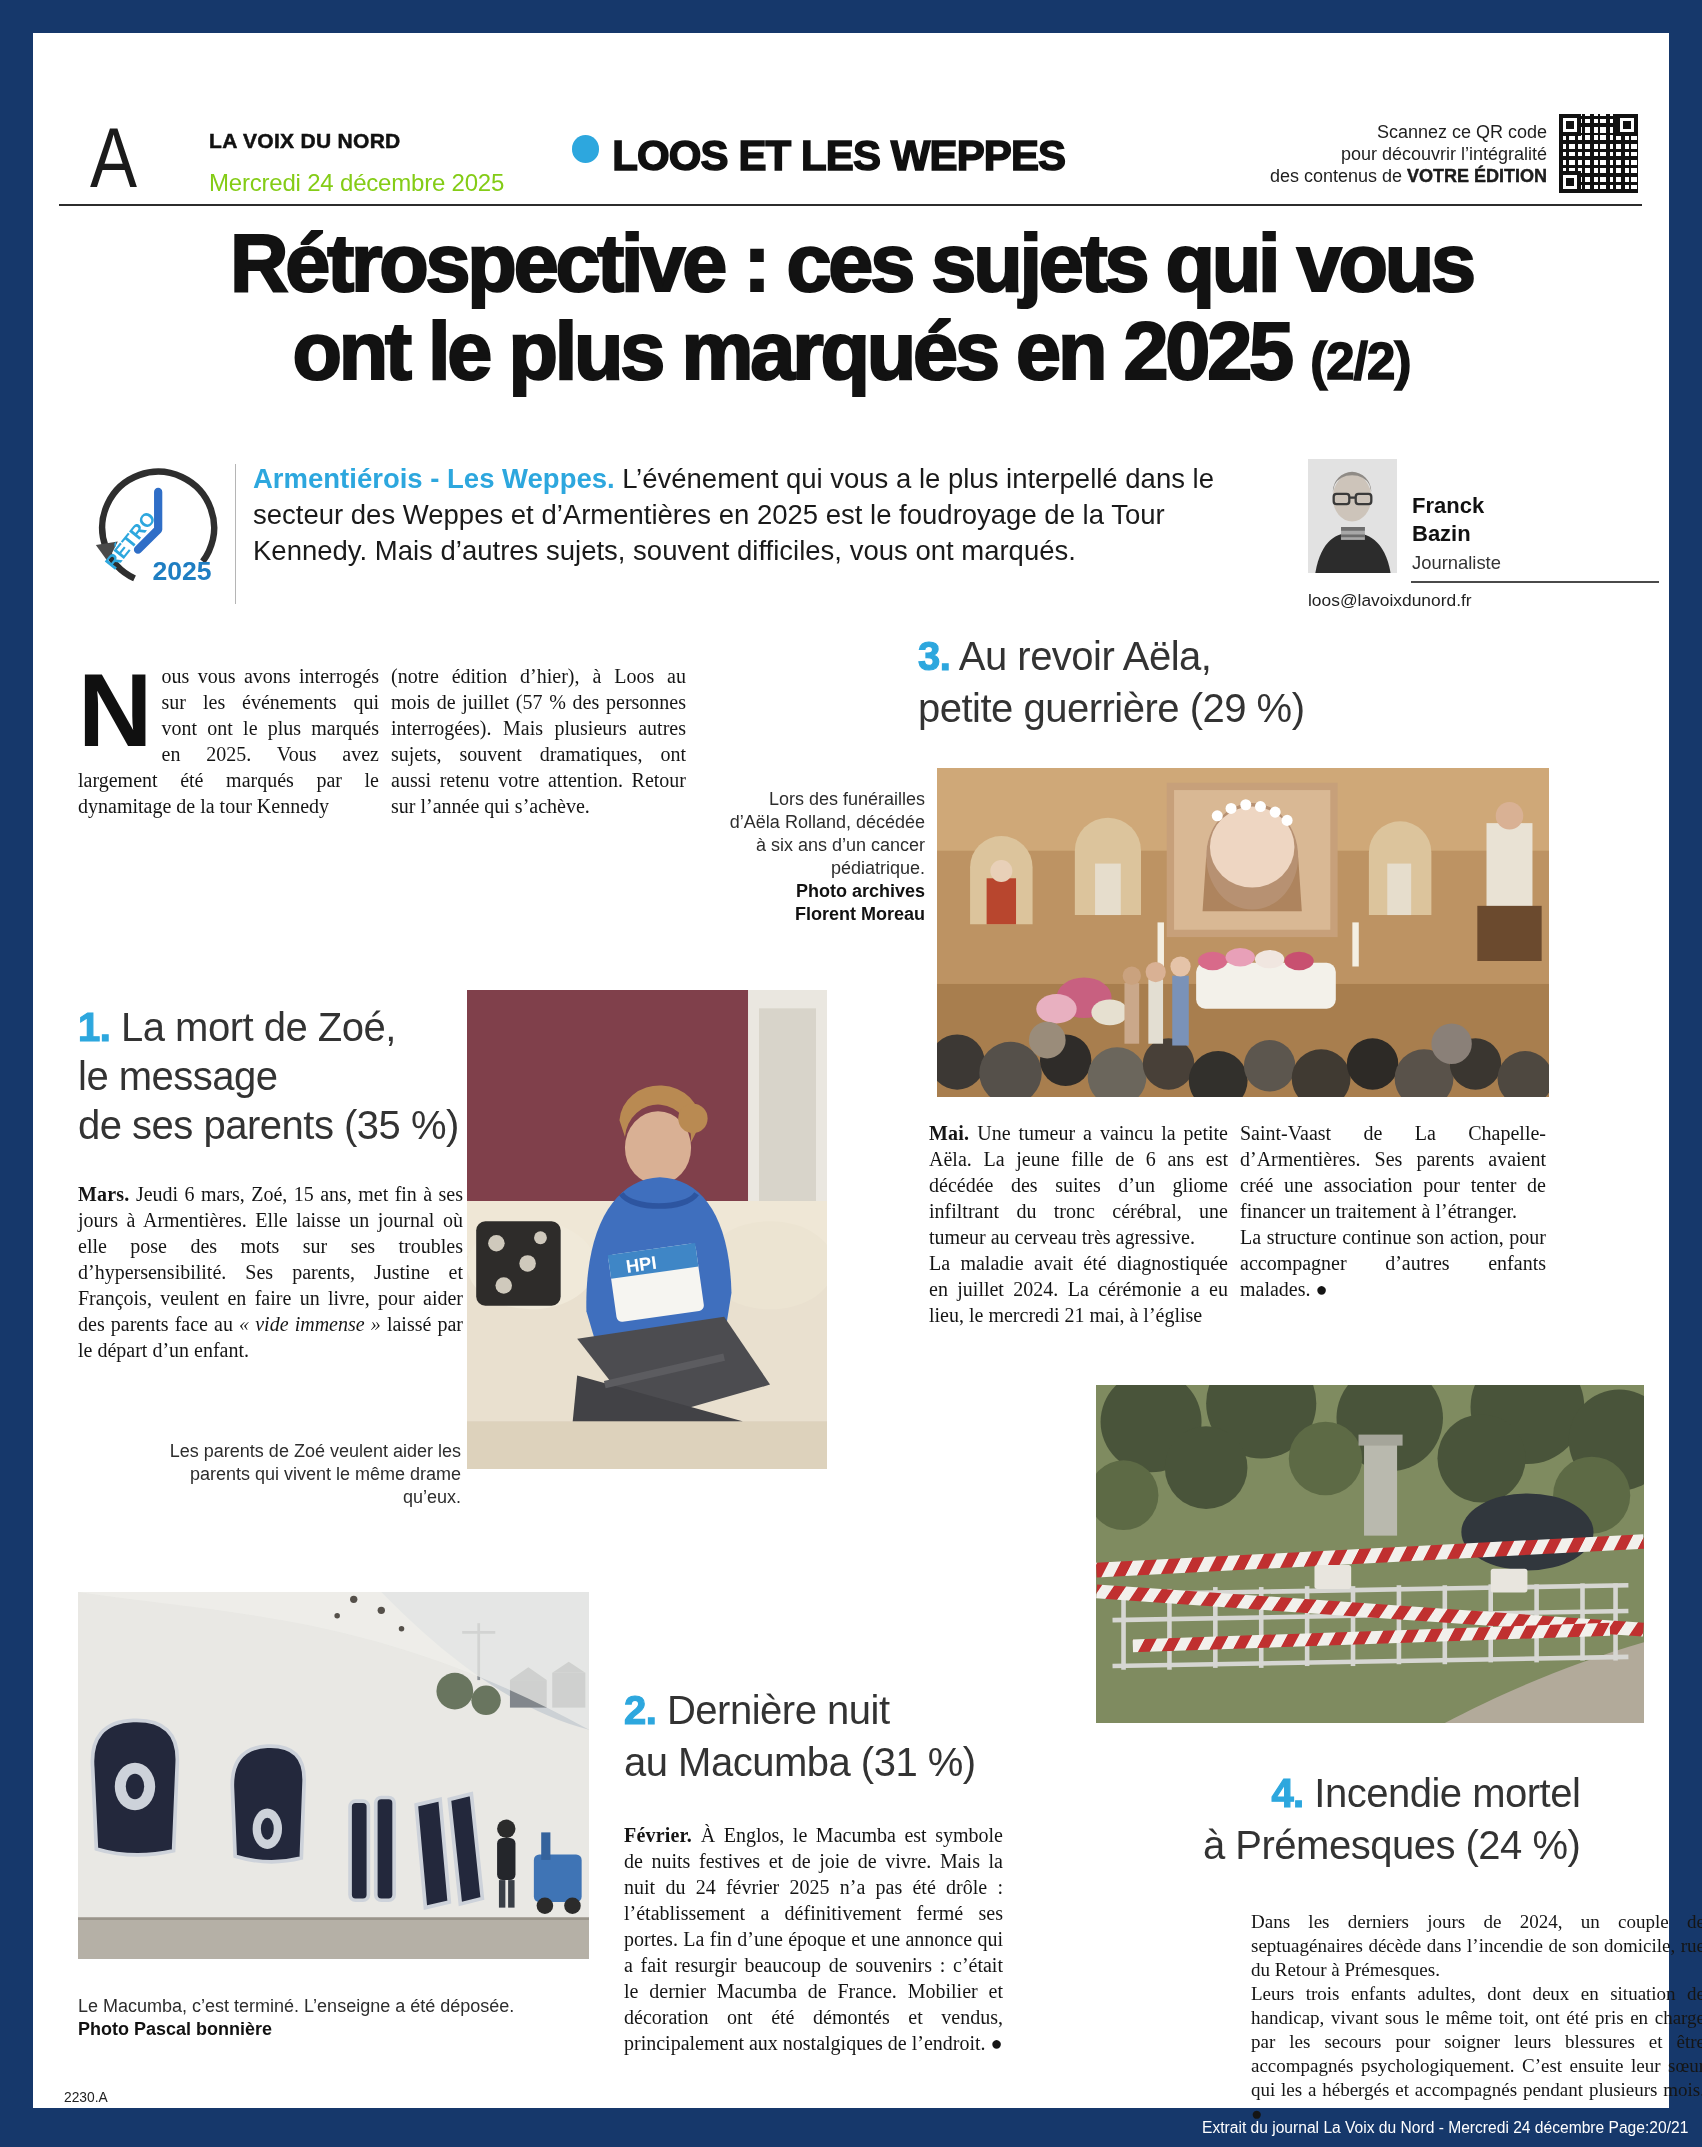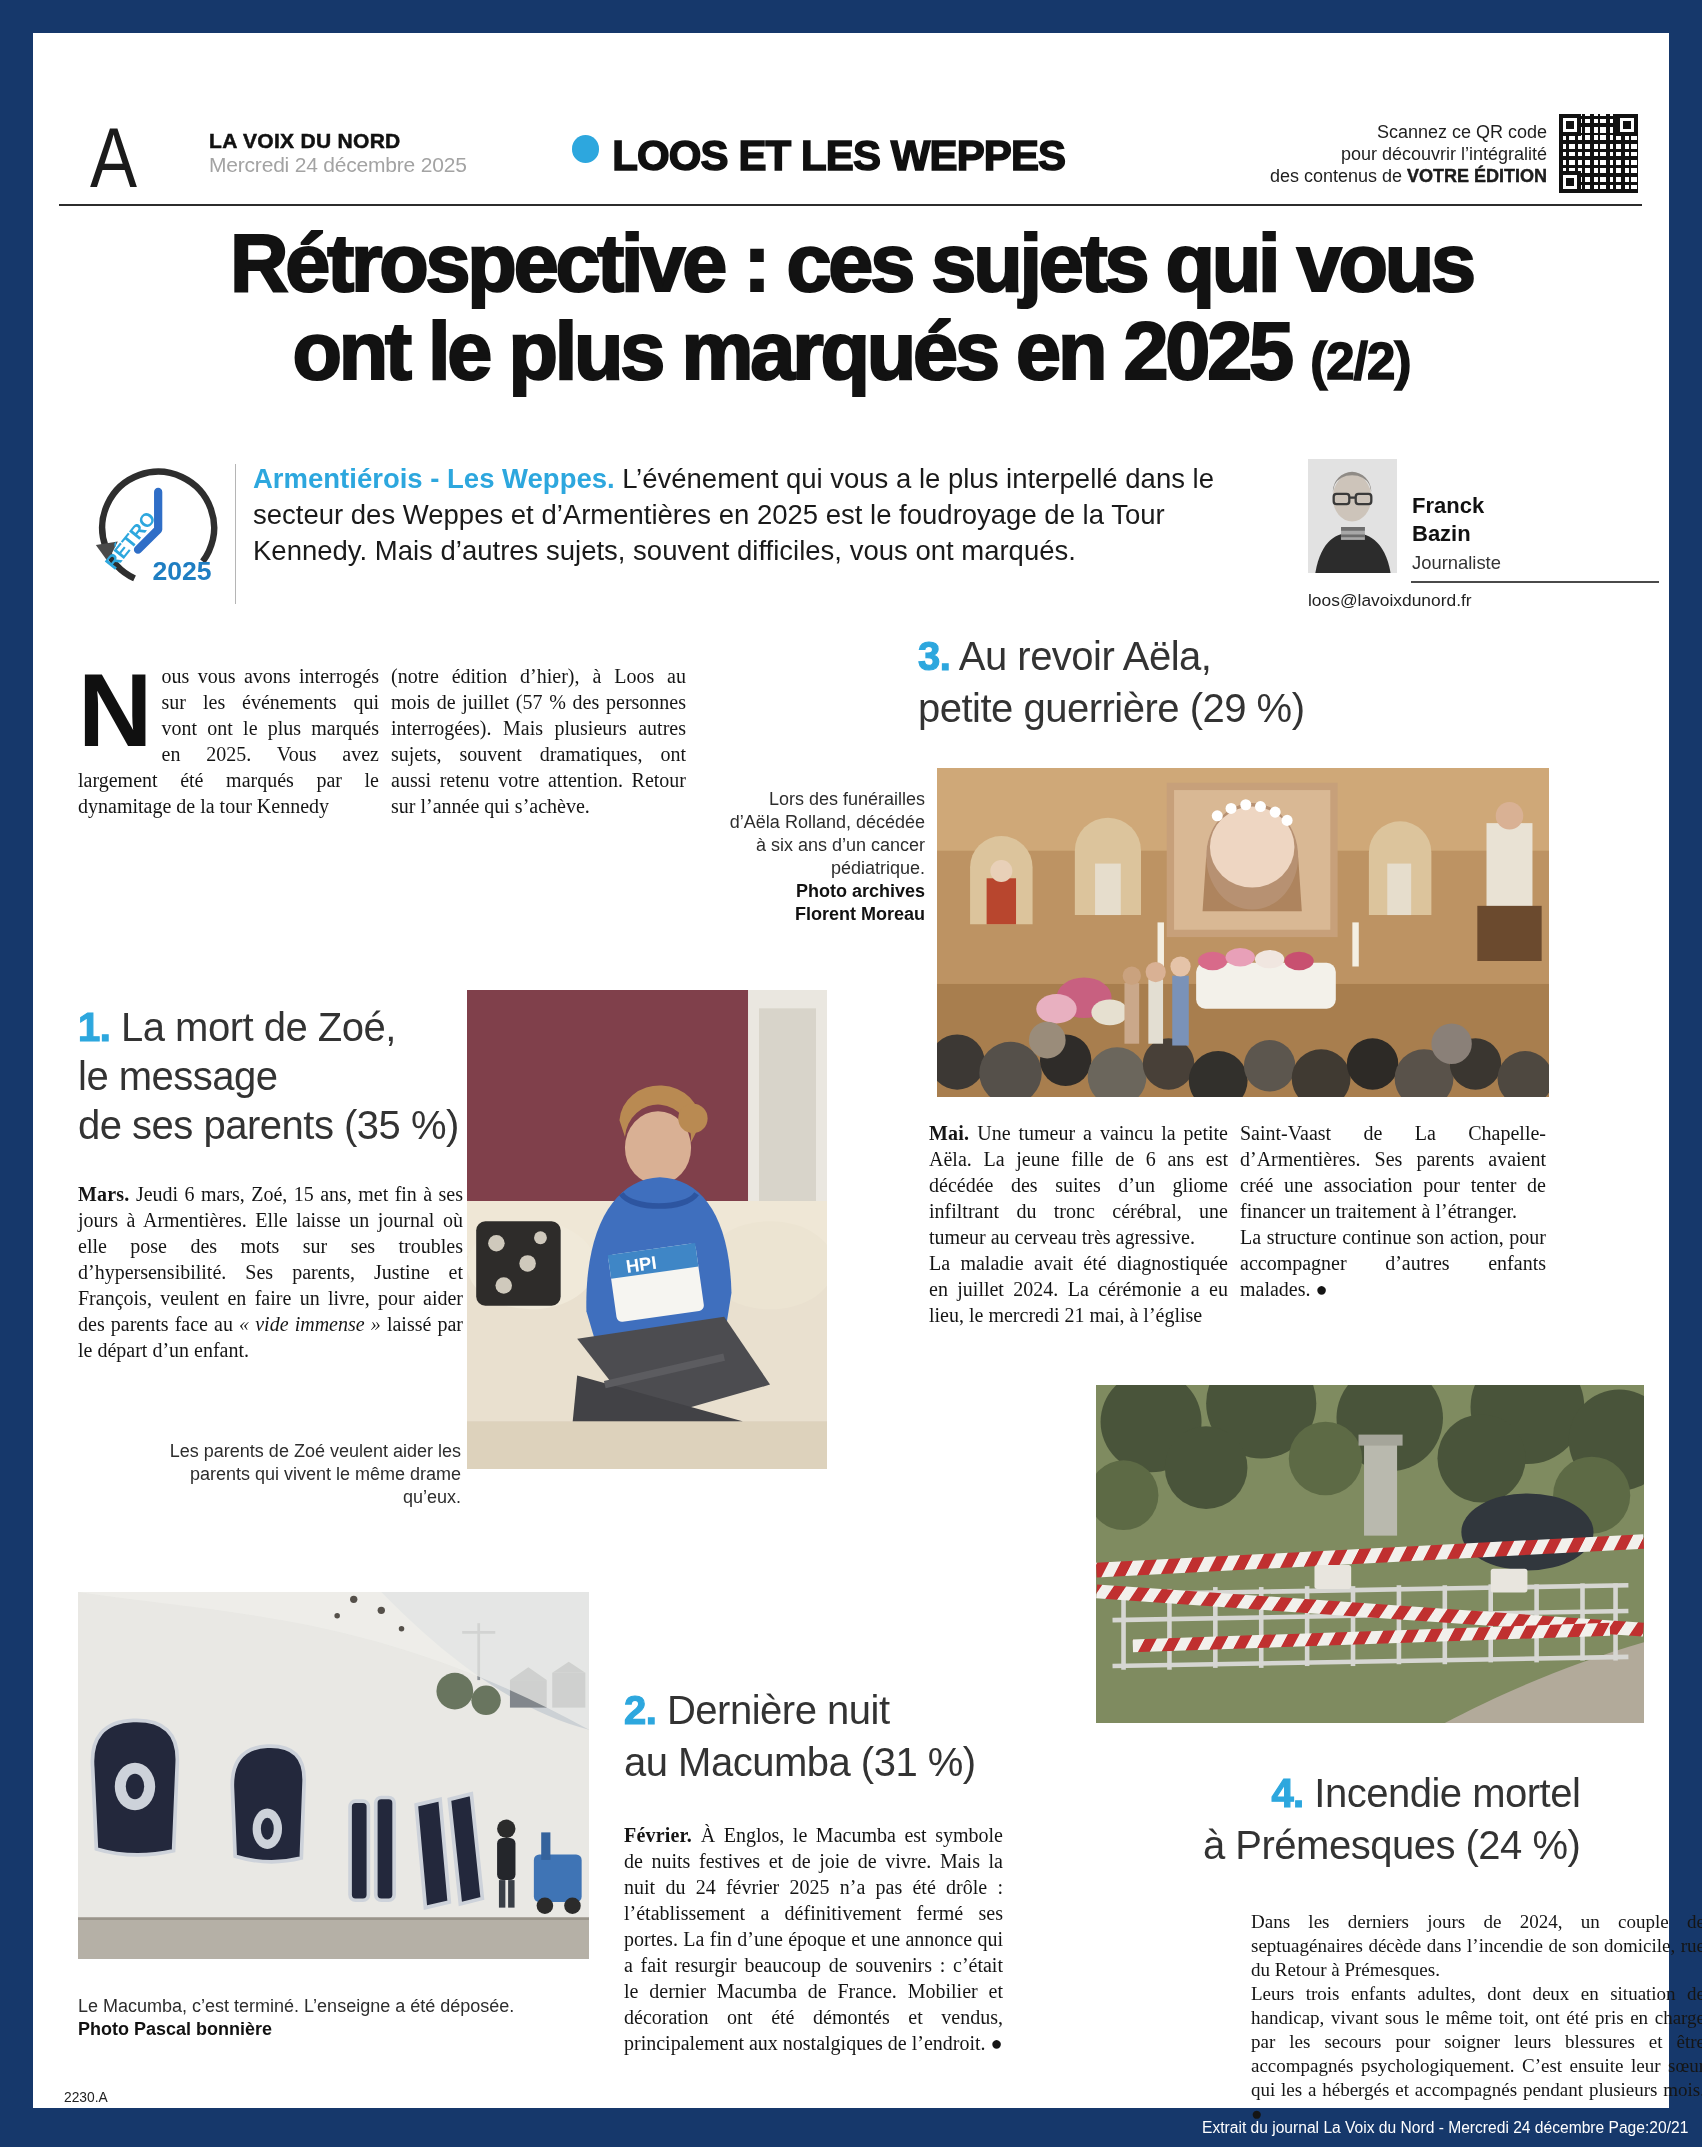--- a/index.html
+++ b/index.html
@@ -17,21 +17,21 @@
   
   .serifbody{font-family:"Liberation Serif",serif;font-size:20px;line-height:26px;color:var(--ink);text-align:justify;}
   .serifbody b{letter-spacing:0.2px;}
   .caption{font-size:18px;line-height:23px;color:#2d2d2d;margin-top:28px;}
   .caption .credit{font-weight:bold;color:#111;}
   .right{text-align:right;}
   .sec-title{font-size:40px;line-height:52px;color:#333;letter-spacing:-0.5px;}
   .sec-num{color:var(--accent);font-weight:bold;-webkit-text-stroke:1.2px var(--accent);}
   .edition-letter{font-size:86px;line-height:83px;color:#1b1b1b;transform:scaleX(.82);transform-origin:left top;}
   .masthead{font-size:21px;font-weight:bold;color:#111;-webkit-text-stroke:0.5px #111;letter-spacing:0.3px;}
-  .date{font-size:21px;color:#a3a3a3;letter-spacing:-0.2px;}
+  .date{font-size:24px;color:#84cc16;letter-spacing:-0.2px;margin-top:16px;}
   .section-head{left:0;right:66px;text-align:center;font-size:42px;font-weight:bold;color:#101010;-webkit-text-stroke:1.5px #101010;letter-spacing:-0.9px;}
   .section-head .dot{display:inline-block;width:27.5px;height:27.5px;border-radius:50%;background:var(--accent);margin-right:13px;vertical-align:7.3px;-webkit-text-stroke:0;}
   .qr-text{font-size:18px;line-height:22px;color:#1e1e1e;text-align:right;}
   .qr-text b{-webkit-text-stroke:0.4px #111;}
   .rule{background:#2c2c2c;}
   .headline{left:0;right:0;top:219px;text-align:center;font-weight:bold;font-size:81px;line-height:88px;color:#121212;letter-spacing:-3.2px;-webkit-text-stroke:2.2px #121212;}
   .headline .part{font-size:51px;letter-spacing:-0.9px;-webkit-text-stroke:1.5px #121212;}
   .lead{font-size:27.5px;line-height:36px;color:#1a1a1a;}
   .lead .kicker{color:var(--accent);font-weight:bold;}
   .j-name{font-size:22px;line-height:27.5px;font-weight:bold;color:#111;}

